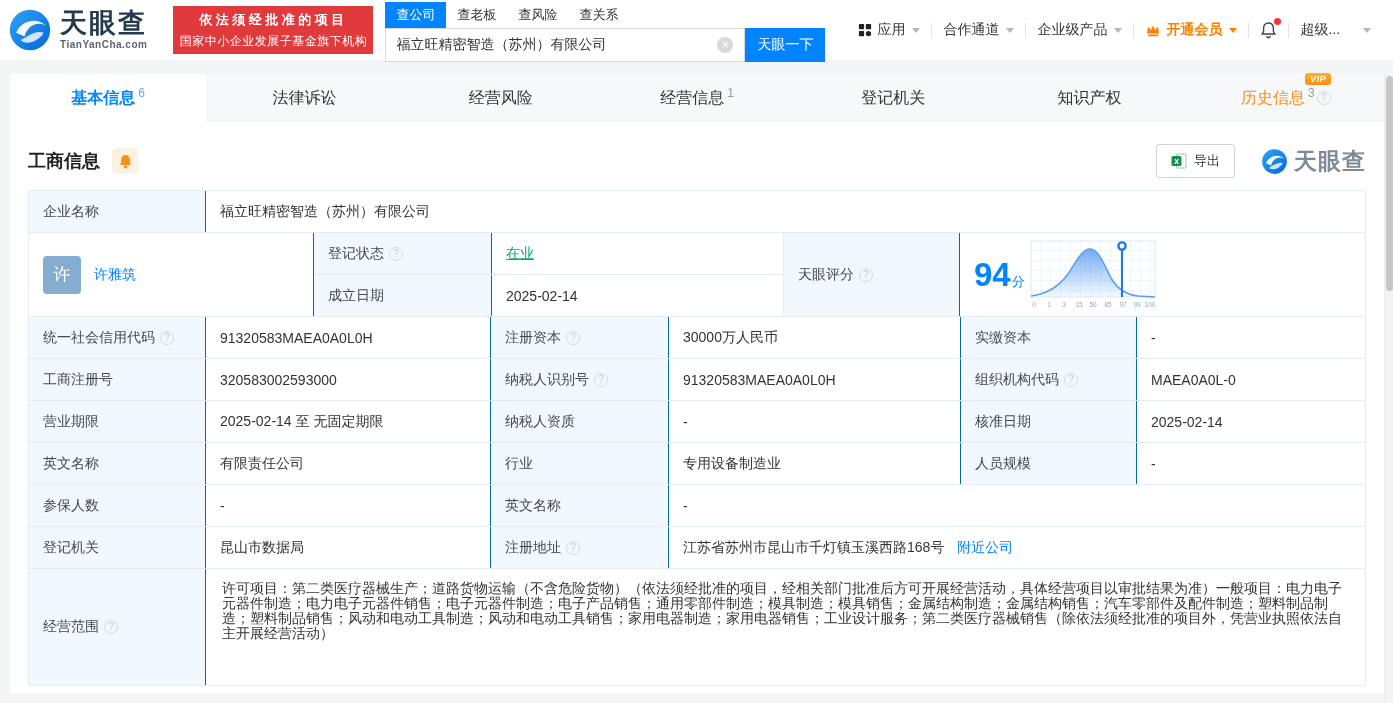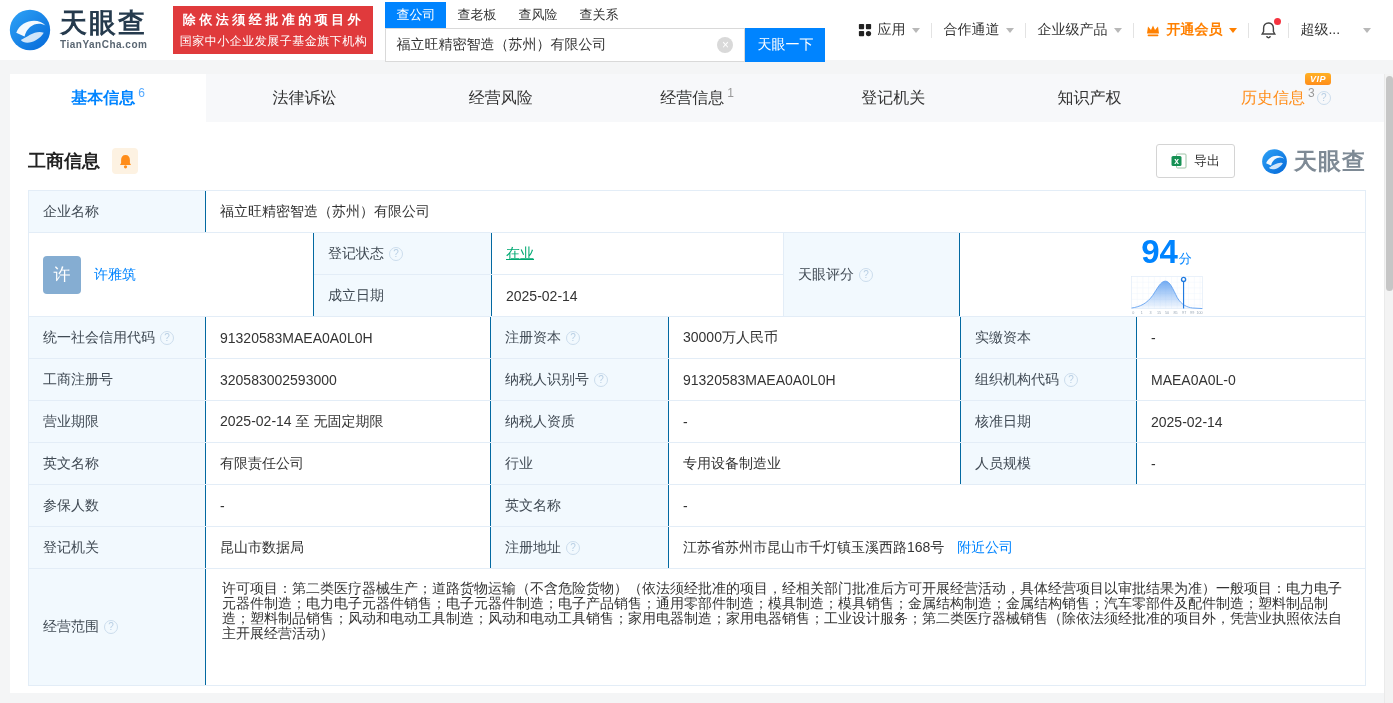--- a/index.html
+++ b/index.html
@@ -67,21 +67,21 @@
   .w3 { width:178px; flex:none; } .w4 { width:292px; flex:none; }
   .w5 { width:176px; flex:none; } .grow { flex:1; }
   .subgrid { width:470px; flex:none; display:flex; flex-direction:column; border-right:1px solid #e3edf7; }
   .subrow { display:flex; flex:1; border-bottom:1px solid #e3edf7; }
   .subrow:last-child { border-bottom:none; }
   .subrow .cell:last-child { border-right:none; }
   a.blue-link { color:#0084ff; text-decoration:none; cursor:pointer; }
   a.green-link { color:#00a972; text-decoration:underline; cursor:pointer; }
   .avatar { width:38px; height:38px; background:#85add2; border-radius:4px; color:#fff; font-size:17px; display:flex; align-items:center; justify-content:center; flex:none; cursor:pointer; }
   .rep-name { margin-left:8px; }
-  .score-cell { justify-content:flex-start; padding:0 6px 0 14px;flex-direction:column; }
+  .score-cell { justify-content:flex-start; padding:0 6px 0 14px; }
   .score-val { display:flex; align-items:baseline; }
   .score-num { font-size:33px; font-weight:bold; color:#0084ff; }
   .score-unit { font-size:13px; color:#0084ff; margin-left:1px; }
   .scope-cell { display:block; padding:12px 16px; line-height:15px; font-size:14px; color:#333; }
   
   .scrollbar { position:absolute; top:74px; right:0; bottom:0; width:9px; background:#f3f3f3; border-left:1px solid #eaeaea; }
   .scroll-thumb { position:absolute; top:2px; left:1px; width:7px; height:215px; background:#c6c6c6; border-radius:4px; cursor:pointer; }
 </style>
 </head>
 <body>
@@ -99,21 +99,21 @@
       <path d="M9 27 C14 13, 33 10, 41 19 C32 14, 21 19, 18 31 Z" fill="#fff" opacity=".95"></path>
       <path d="M14 35 C22 31, 30 24, 39 27 C33 37, 19 41, 14 35 Z" fill="#fff" opacity=".8"></path>
     </svg>
     <div class="logo-text">
       <span class="logo-title">天眼查</span>
       <span class="logo-domain">TianYanCha.com</span>
     </div>
   </div>
 
   <div class="banner">
-    <span class="banner-l1">除依法须经批准的项目外</span>
+    <span class="banner-l1">依法须经批准的项目</span>
     <span class="banner-l2">国家中小企业发展子基金旗下机构</span>
   </div>
 
   <div class="search-area">
     <div class="search-tabs">
       <span class="stab active">查公司</span>
       <span class="stab">查老板</span>
       <span class="stab">查风险</span>
       <span class="stab">查关系</span>
     </div>

